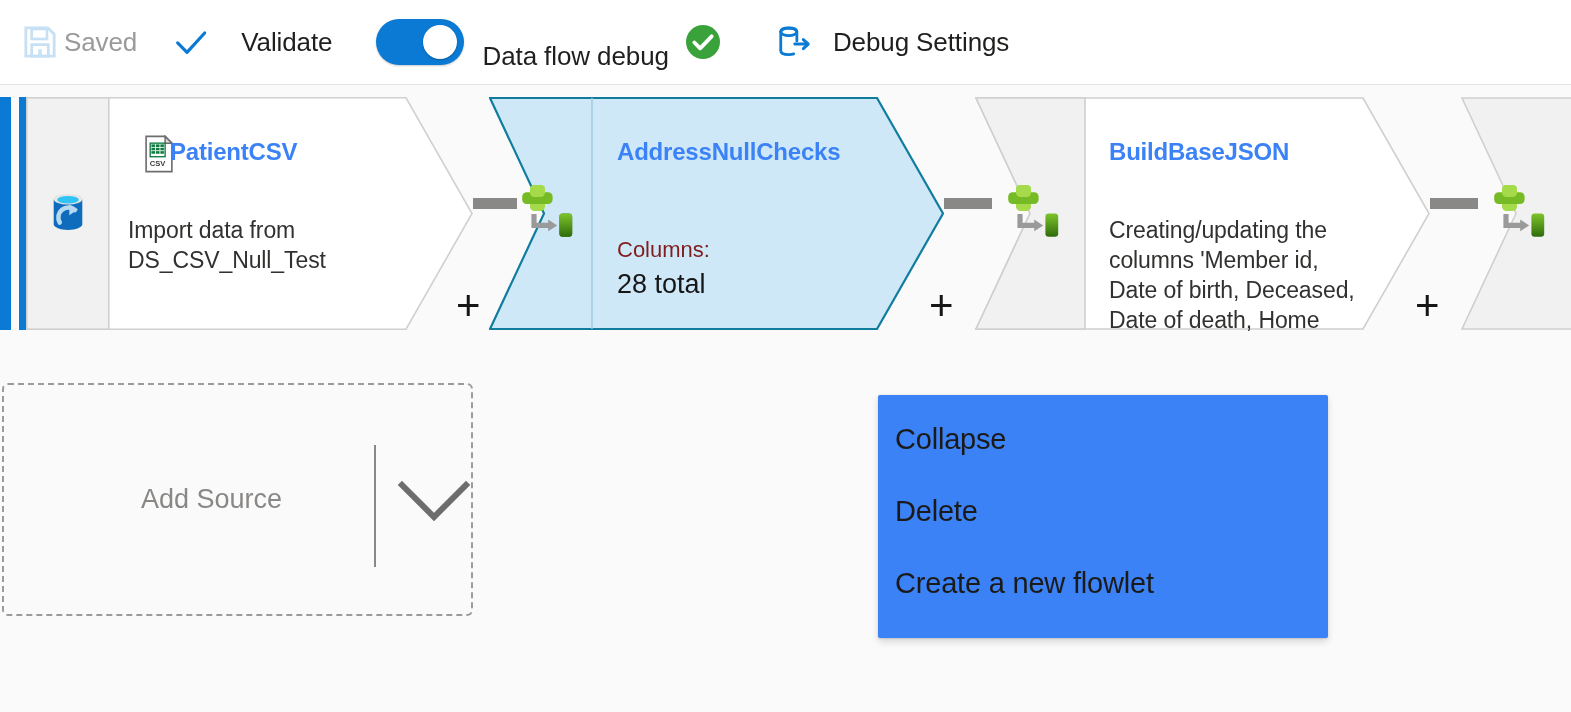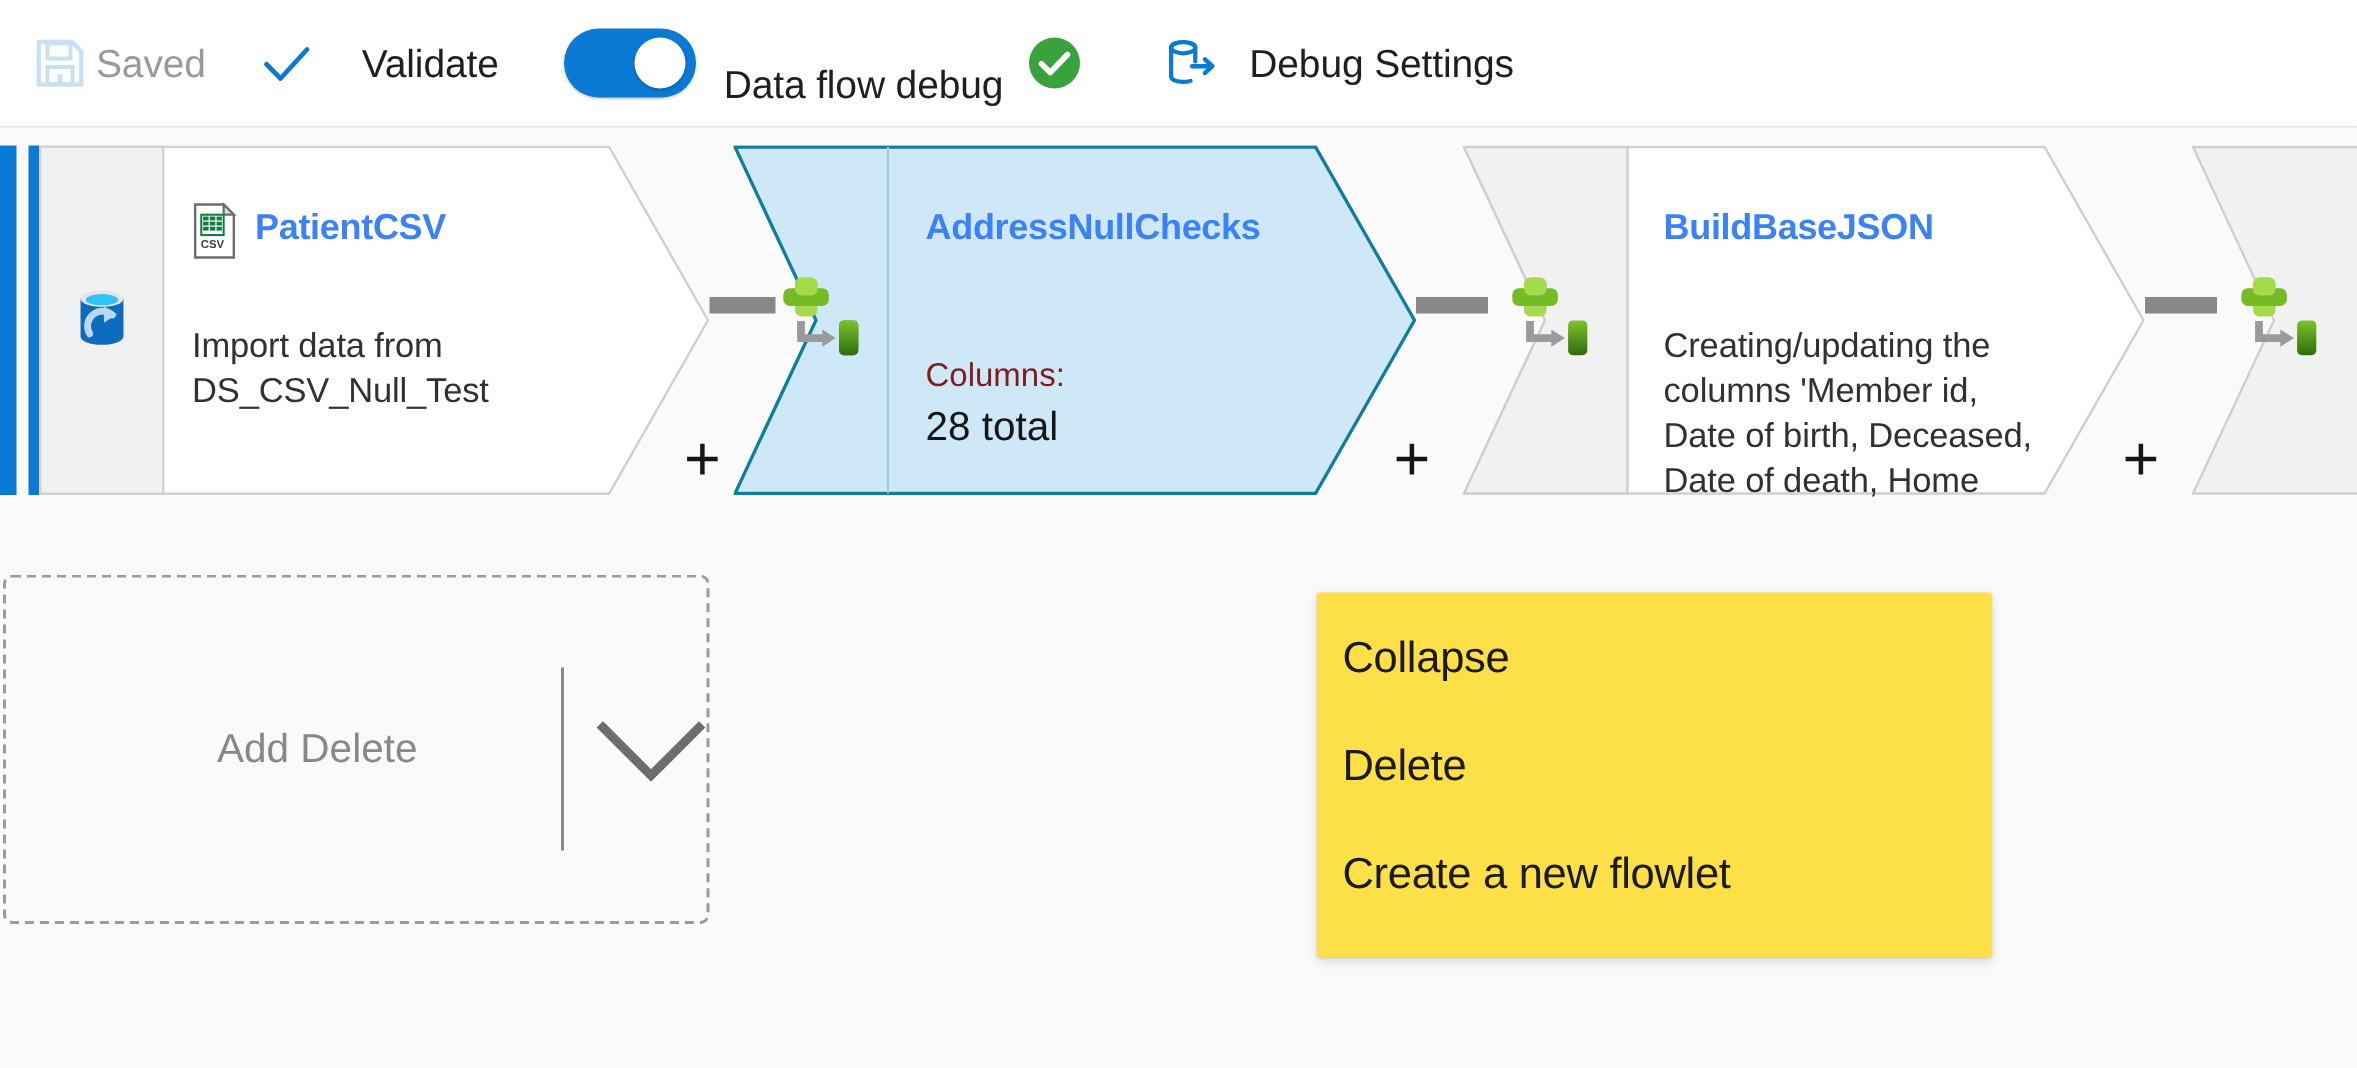--- a/index.html
+++ b/index.html
@@ -148,21 +148,21 @@
     position: absolute; left: 370px; top: 60px;
     width: 2px; height: 122px; background: #8a8886;
   }
   #add-source-chevron { position: absolute; left: 392px; top: 90px; }
 
   
   #context-menu {
     position: absolute;
     left: 878px; top: 309px;
     width: 450px; height: 243px;
-    background: #fde047;
+    background: #3b82f6;
     box-shadow: 0 3.2px 7.2px rgba(0,0,0,0.132), 0 0.6px 1.8px rgba(0,0,0,0.108);
     border-radius: 2px;
     padding-top: 8px;
     z-index: 50;
   }
   .menu-item {
     height: 72px;
     display: flex; align-items: center;
     padding-left: 17px;
     font-size: 29px;
@@ -243,21 +243,21 @@
       <svg width="52" height="52" viewBox="0 0 24 24">
         <ellipse cx="12" cy="5.6" rx="6.6" ry="2.5" fill="#e8e8e8"></ellipse>
         <path d="M5.4 5.6 V17.2 C5.4 18.6 8.4 19.8 12 19.8 C15.6 19.8 18.6 18.6 18.6 17.2 V5.6 Z" fill="#0f6cbd"></path>
         <ellipse cx="12" cy="5.6" rx="6.6" ry="2.5" fill="#e6e6e6"></ellipse>
         <ellipse cx="12" cy="5.9" rx="5.0" ry="1.75" fill="#32c3f5"></ellipse>
         <path d="M8.2 16.4 A4.6 4.6 0 0 1 15.2 10.6" stroke="#b7d9f2" stroke-width="2.1" fill="none" stroke-linecap="round"></path>
         <path d="M12.6 8.0 L16.6 10.4 L12.6 13.0 Z" fill="#b7d9f2"></path>
       </svg>
     </span>
 
-    <span class="icon-wrap" style="position:absolute; left:100px; top:38px; width:34px; height:38px;">
+    <span class="icon-wrap" style="position:absolute; left:116px; top:38px; width:34px; height:38px;">
       <svg width="34" height="38" viewBox="0 0 24 28">
         <path d="M2.5 1 H16.5 L21.5 6 V27 H2.5 Z" fill="#ffffff" stroke="#6e6e6e" stroke-width="1.2"></path>
         <path d="M16.5 1 L21.5 6 H16.5 Z" fill="#dcdcdc" stroke="#6e6e6e" stroke-width="1.1"></path>
         <rect x="5.5" y="6" width="11" height="10" fill="#ffffff" stroke="#107c41" stroke-width="1"></rect>
         <g fill="#107c41">
           <rect x="6.4" y="6.9" width="2.7" height="1.9"></rect>
             <rect x="9.7" y="6.9" width="2.7" height="1.9"></rect>
             <rect x="13" y="6.9" width="2.6" height="1.9"></rect>
           <rect x="6.4" y="9.4" width="2.7" height="1.9"></rect>
             <rect x="9.7" y="9.4" width="2.7" height="1.9"></rect>
@@ -361,21 +361,21 @@
           <linearGradient id="gdc4" x1="0" y1="0" x2="0" y2="1">
             <stop offset="0" stop-color="#7dc42b"></stop>
               <stop offset="1" stop-color="#2f6b0c"></stop>
           </linearGradient>
         </defs>
       </svg>
     </span>
   </div>
 
   <div id="add-source">
-    <span id="add-source-label">Add Delete</span>
+    <span id="add-source-label">Add Source</span>
     <div id="add-source-divider"></div>
     <span id="add-source-chevron">
       <svg width="76" height="52" viewBox="0 0 76 52">
         <path d="M6 10 L38 42 L70 10" stroke="#6d6d6d" stroke-width="6" fill="none" stroke-linecap="square"></path>
       </svg>
     </span>
   </div>
 
   <div id="context-menu">
     <div class="menu-item">

